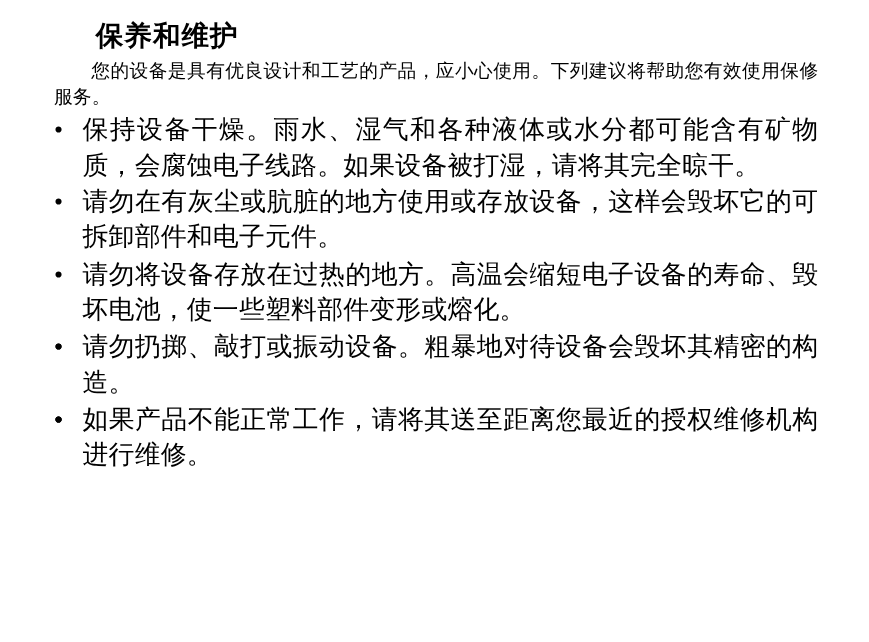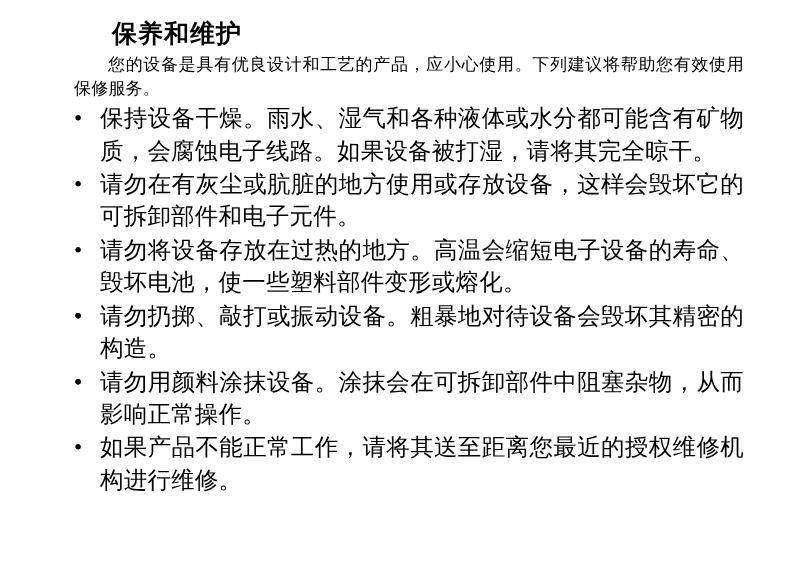--- a/index.html
+++ b/index.html
@@ -12,21 +12,21 @@
     background: #ffffff;
     font-family: "Liberation Serif", "DejaVu Serif", serif;
     color: #000000;
     overflow: hidden;
   }
   .page {
     position: relative;
     width: 790px;
     height: 432px;
     box-sizing: border-box;
-    padding: 18px 40px 0 74px;
+    padding: 18px 40px 0 49px;
   }
   .doc-title {
     font-size: 25px;
     font-weight: bold;
     letter-spacing: 1px;
     margin: 0 0 4px 38px;
     line-height: 1.25;
   }
   .intro {
     font-size: 17px;
@@ -87,21 +87,20 @@
     </li>
     <li class="bullet-item">
       <span class="bullet-dot">•</span>
       <span>请勿扔掷、敲打或振动设备。粗暴地对待设备会毁坏其精密的构造。</span>
     </li>
     <li class="bullet-item">
       <span class="bullet-dot">•</span>
     </li>
     <li class="bullet-item">
       <span class="bullet-dot">•</span>
-      <span>请勿用颜料涂抹设备。涂抹会在可拆卸部件中阻塞杂物，从而影响正常操作。</span>
     </li>
     <li class="bullet-item">
       <span class="bullet-dot">•</span>
       <span>如果产品不能正常工作，请将其送至距离您最近的授权维修机构进行维修。</span>
     </li>
   </ul>
 
 </div>
 
 </body></html>

